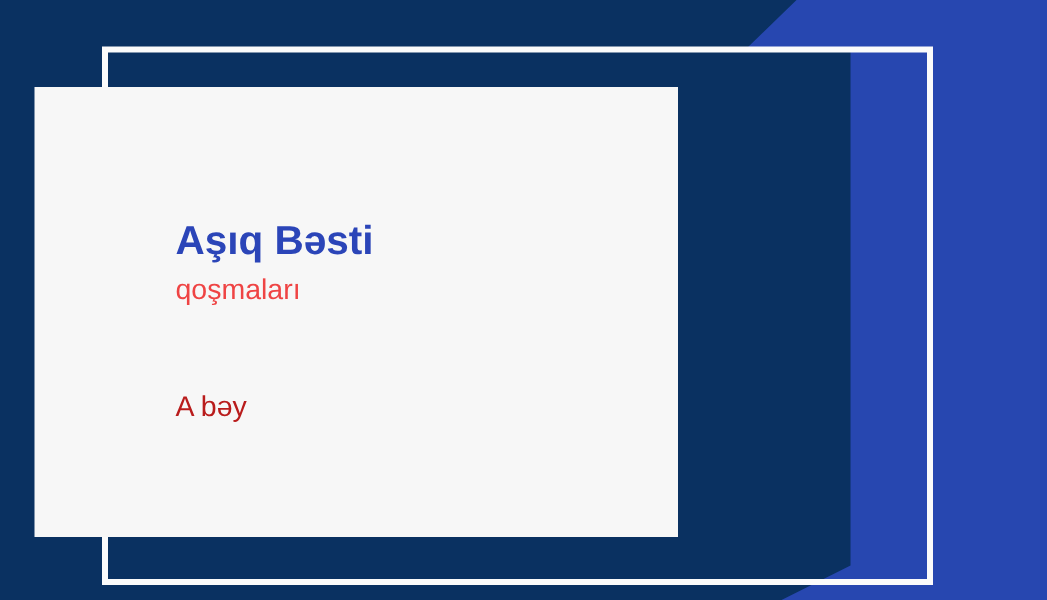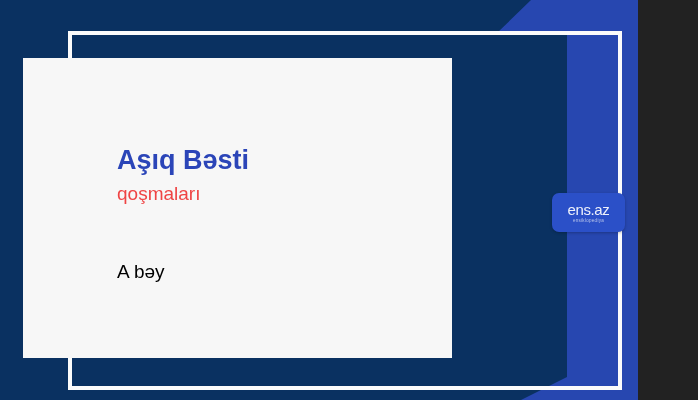--- a/index.html
+++ b/index.html
@@ -2,21 +2,21 @@
 <html><head>
 <meta charset="utf-8">
 <style>
   html, body {
     margin: 0;
     padding: 0;
     background: #222;
   }
   #slide {
     position: relative;
-    width: 638px;
+    width: 698px;
     height: 400px;
     overflow: hidden;
     background: #0a3161;
     font-family: "Liberation Sans", sans-serif;
   }
 
   
   .blue-panel {
     position: absolute;
     top: 0;
@@ -76,21 +76,21 @@
     font-size: 19px;
     font-weight: normal;
     color: #ef4444;
     line-height: 1.25;
     margin: 6px 0 0 0;
     white-space: nowrap;
   }
   .author {
     font-size: 19px;
     font-weight: normal;
-    color: #000000;
+    color: #b91c1c;
     line-height: 1.25;
     margin: 54px 0 0 0;
     white-space: nowrap;
   }
 
   
   .logo-badge {
     position: absolute;
     left: 552px;
     top: 193px;
@@ -130,18 +130,14 @@
   <div class="frame"></div>
 
   <div class="card">
     <div class="text-block">
       <div class="title">Aşıq Bəsti</div>
       <div class="subtitle">qoşmaları</div>
       <div class="author">A bəy</div>
     </div>
   </div>
 
-  <div class="logo-badge">
-    <div class="logo-word">ens.az</div>
-    <div class="logo-tagline">ensiklopediya</div>
-  </div>
 
 </div>
 
 </body></html>

